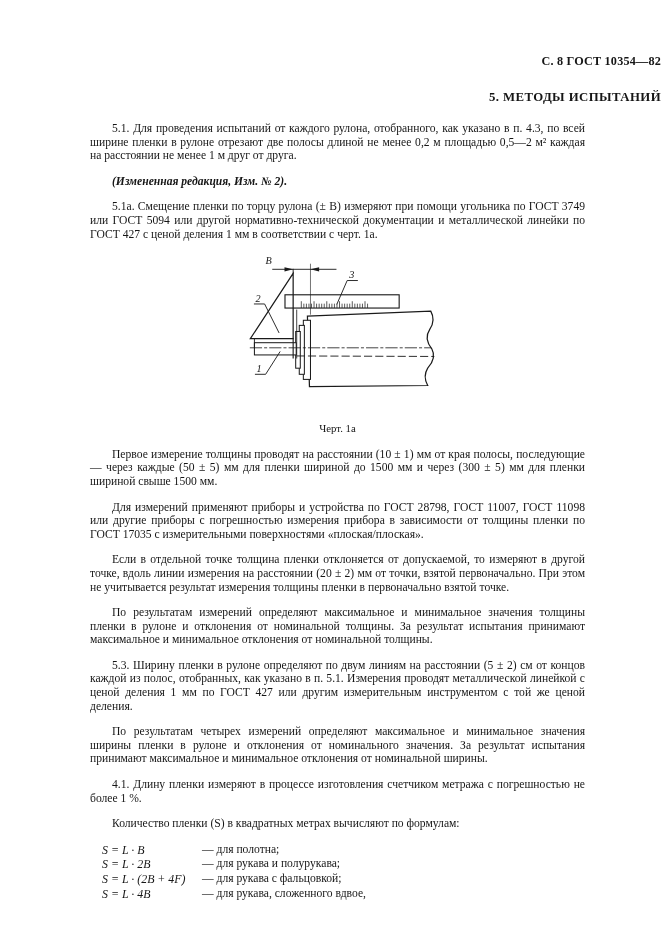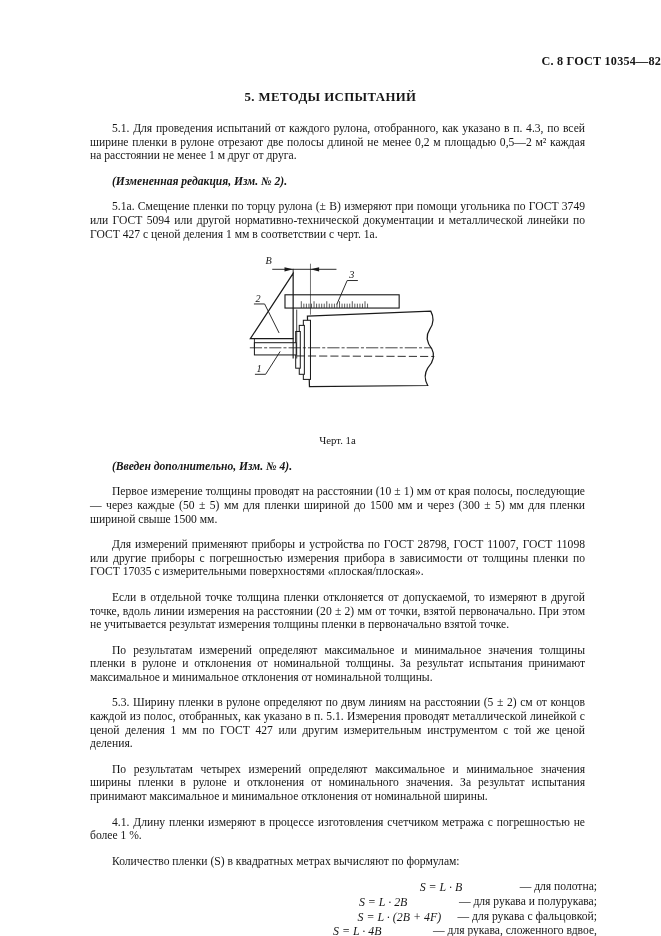--- a/index.html
+++ b/index.html
@@ -13,42 +13,42 @@
   .page { position: relative; width: 661px; height: 936px; background: #fff; }
 
   .page-header {
     margin: 54px 0 0 78px;
     font-size: 12.2px; font-weight: bold;
     letter-spacing: 0.2px;
     text-align: right;
   }
   .section-title {
     margin-top: 21px;
-    text-align: center;
+    text-align: right;
     font-size: 12.8px; font-weight: bold;
     letter-spacing: 0.4px;
   }
   .content {
     margin: 17px 64px 0 78px;
     width: 519px;
     font-size: 11.6px;
     line-height: 13.6px;
     text-align: justify;
   }
   .content p { margin: 12px; text-indent: 22px; }
   .bnote { font-weight: bold; font-style: italic; }
   .mt { margin-top: 1px; }
 
   .figure-block { margin: 9px auto 6px; width: 519px; text-align: center; }
   .fig-svg { display: block; margin: 0 auto; width: 252px; height: 158px; }
   .fig-legend { font-size: 8.9px; color: #1c1c1c; margin-top: 3px; }
-  .fig-caption { font-size: 10.8px; margin-top: 23px; }
+  .fig-caption { font-size: 10.8px; margin-top: 11px; }
 
   .formulas { margin-top: 1px; }
-  .formula-row { display: flex; margin-left: 24px; line-height: 14.6px; justify-content: flex-end; }
+  .formula-row { display: flex; margin-left: 24px; line-height: 14.6px; }
   .expr {
     width: 100px; flex: 0 0 100px;
     font-style: italic; font-size: 11.9px;
   }
   .fdesc { font-size: 11.6px; font-family: Liberation Serif, serif; }
 
   svg text {
     font-family: "Liberation Serif", "DejaVu Serif", serif;
     font-style: italic; font-size: 10px; fill: #141414; stroke: none;
   }
@@ -147,21 +147,20 @@
           <g>
             <path d="M139,27 L129,27 L119,50" stroke-width="0.9" fill="none"></path>
             <text x="131" y="25">3</text>
           </g>
         </g>
       </svg>
 
       <div class="fig-caption">Черт. 1а</div>
     </div>
 
-    <p class="bnote">(Введен дополнительно, Изм. № 4).</p>
     <p>Первое измерение толщины проводят на расстоянии (10 ± 1) мм от края полосы, последующие — через каждые (50 ± 5) мм для пленки шириной до 1500 мм и через (300 ± 5) мм для пленки шириной свыше 1500 мм.</p>
     <p>Для измерений применяют приборы и устройства по ГОСТ 28798, ГОСТ 11007, ГОСТ 11098 или другие приборы с погрешностью измерения прибора в зависимости от толщины пленки по ГОСТ 17035 с измерительными поверхностями «плоская/плоская».</p>
     <p>Если в отдельной точке толщина пленки отклоняется от допускаемой, то измеряют в другой точке, вдоль линии измерения на расстоянии (20 ± 2) мм от точки, взятой первоначально. При этом не учитывается результат измерения толщины пленки в первоначально взятой точке.</p>
     <p>По результатам измерений определяют максимальное и минимальное значения толщины пленки в рулоне и отклонения от номинальной толщины. За результат испытания принимают максимальное и минимальное отклонения от номинальной толщины.</p>
     <p>5.3. Ширину пленки в рулоне определяют по двум линиям на расстоянии (5 ± 2) см от концов каждой из полос, отобранных, как указано в п. 5.1. Измерения проводят металлической линейкой с ценой деления 1 мм по ГОСТ 427 или другим измерительным инструментом с той же ценой деления.</p>
     <p>По результатам четырех измерений определяют максимальное и минимальное значения ширины пленки в рулоне и отклонения от номинального значения. За результат испытания принимают максимальное и минимальное отклонения от номинальной ширины.</p>
     <p>4.1. Длину пленки измеряют в процессе изготовления счетчиком метража с погрешностью не более 1 %.</p>
     <p>Количество пленки (S) в квадратных метрах вычисляют по формулам:</p>
 
     <div class="formulas">

